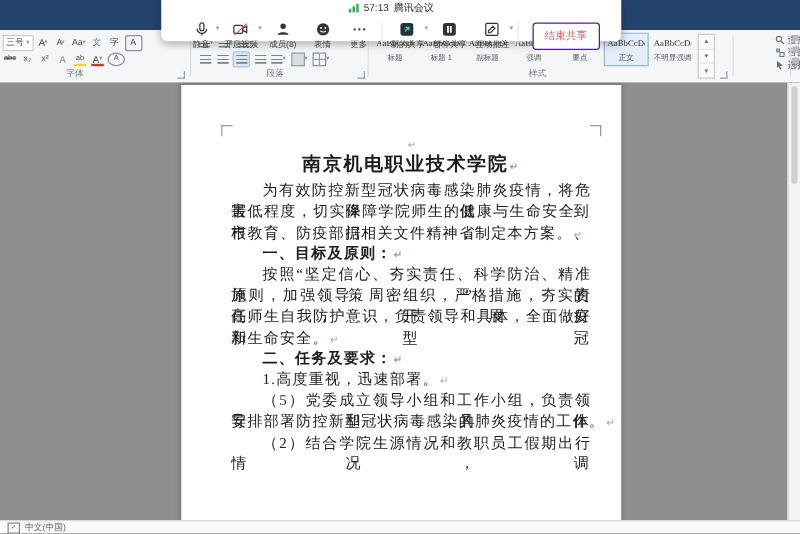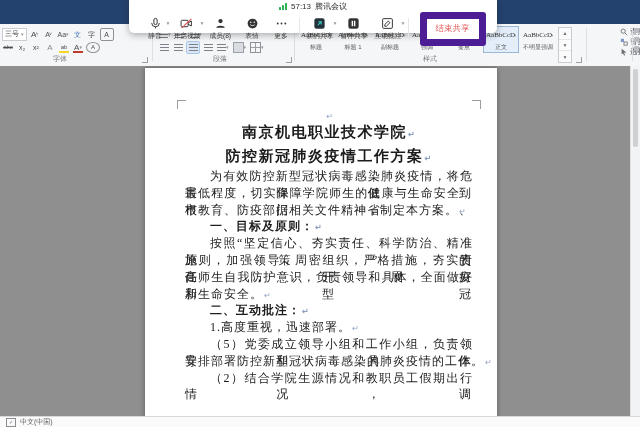--- a/index.html
+++ b/index.html
@@ -101,21 +101,21 @@
                font-size:8px;color:#2d2d2d;}
   .sigbars{display:inline-flex;align-items:flex-end;gap:1px;height:7px;}
   .sigbars i{display:block;width:2px;background:#2cb356;border-radius:.5px;}
   .sigbars i:nth-child(1){height:3px;} .sigbars i:nth-child(2){height:5px;} .sigbars i:nth-child(3){height:7px;}
   .meet-row{height:33px;display:flex;align-items:center;justify-content:center;padding:0 4px;}
   .mbtn{position:relative;width:34px;flex:none;display:flex;flex-direction:column;align-items:center;gap:1px;cursor:default;}
   .mbtn.narrow{width:29px;}
   .mlabel{font-size:7px;color:#3d3d3d;white-space:nowrap;transform:scale(.96);}
   .mcaret{position:absolute;right:-1px;top:3px;font-size:5px;color:#9a9a9a;}
   .msep{width:1px;height:22px;background:#e7e7e7;margin:0 3px;flex:none;}
-  .endbtn{margin-left:8px;flex:none;border:7px solid #4c1d95;color:#e55c5c;font-size:8.5px;
+  .endbtn{margin-left:8px;flex:none;border:1px solid #4c1d95;color:#e55c5c;font-size:8.5px;
           padding:4px 9px;border-radius:3px;background:#fff;white-space:nowrap;}
 </style>
 </head>
 <body>
 
 <div class="screen">
 
   <div class="titlebar">
     <div class="tabs">
 
@@ -276,32 +276,31 @@
       </div>
   </div>
 
   <div class="docarea">
     <div class="page">
       <span class="cropmark cm-left"></span>
       <span class="cropmark cm-right"></span>
       <div class="dcontent">
         <div class="pline"><span class="pmark">↵</span></div>
         <div class="dtitle"><span>南京机电职业技术学院</span><span class="pmark">↵</span></div>
-        <div class="dtitle"><span>防控新冠肺炎疫情工作方案</span><span class="pmark">↵</span></div>
         <div>
 
         <div class="dline indent full"><span>为有效防控新型冠状病毒感染肺炎疫情，将危害降低到</span><span class="pmark"></span></div>
             <div class="dline full"><span>最低程度，切实保障学院师生的健康与生命安全，根据省、</span><span class="pmark"></span></div>
             <div class="dline"><span>市教育、防疫部门相关文件精神，制定本方案。</span><span class="pmark">↵</span></div>
             <div class="dline bold indent"><span>一、目标及原则：</span><span class="pmark">↵</span></div>
             <div class="dline indent full"><span>按照“坚定信心、夯实责任、科学防治、精准施策”的</span><span class="pmark"></span></div>
             <div class="dline full"><span>原则，加强领导，周密组织，严格措施，夯实责任，开展疫</span><span class="pmark"></span></div>
             <div class="dline full"><span>高师生自我防护意识，负责领导和具体，全面做好新型冠</span><span class="pmark"></span></div>
             <div class="dline"><span>和生命安全。</span><span class="pmark">↵</span></div>
-            <div class="dline bold indent"><span>二、互动批注：</span><span class="pmark">↵</span></div>
+            <div class="dline bold indent"><span>二、任务及要求：</span><span class="pmark">↵</span></div>
             <div class="dline indent"><span>1.高度重视，迅速部署。</span><span class="pmark">↵</span></div>
             <div class="dline indent full"><span>（5）党委成立领导小组和工作小组，负责领导和具体</span><span class="pmark"></span></div>
             <div class="dline"><span>安排部署防控新型冠状病毒感染的肺炎疫情的工作。</span><span class="pmark">↵</span></div>
             <div class="dline indent full"><span>（2）结合学院生源情况和教职员工假期出行情况，调</span><span class="pmark"></span></div>
           </div>
       </div>
     </div>
     <div class="vscroll">
       <span class="vthumb"></span>
     </div>

